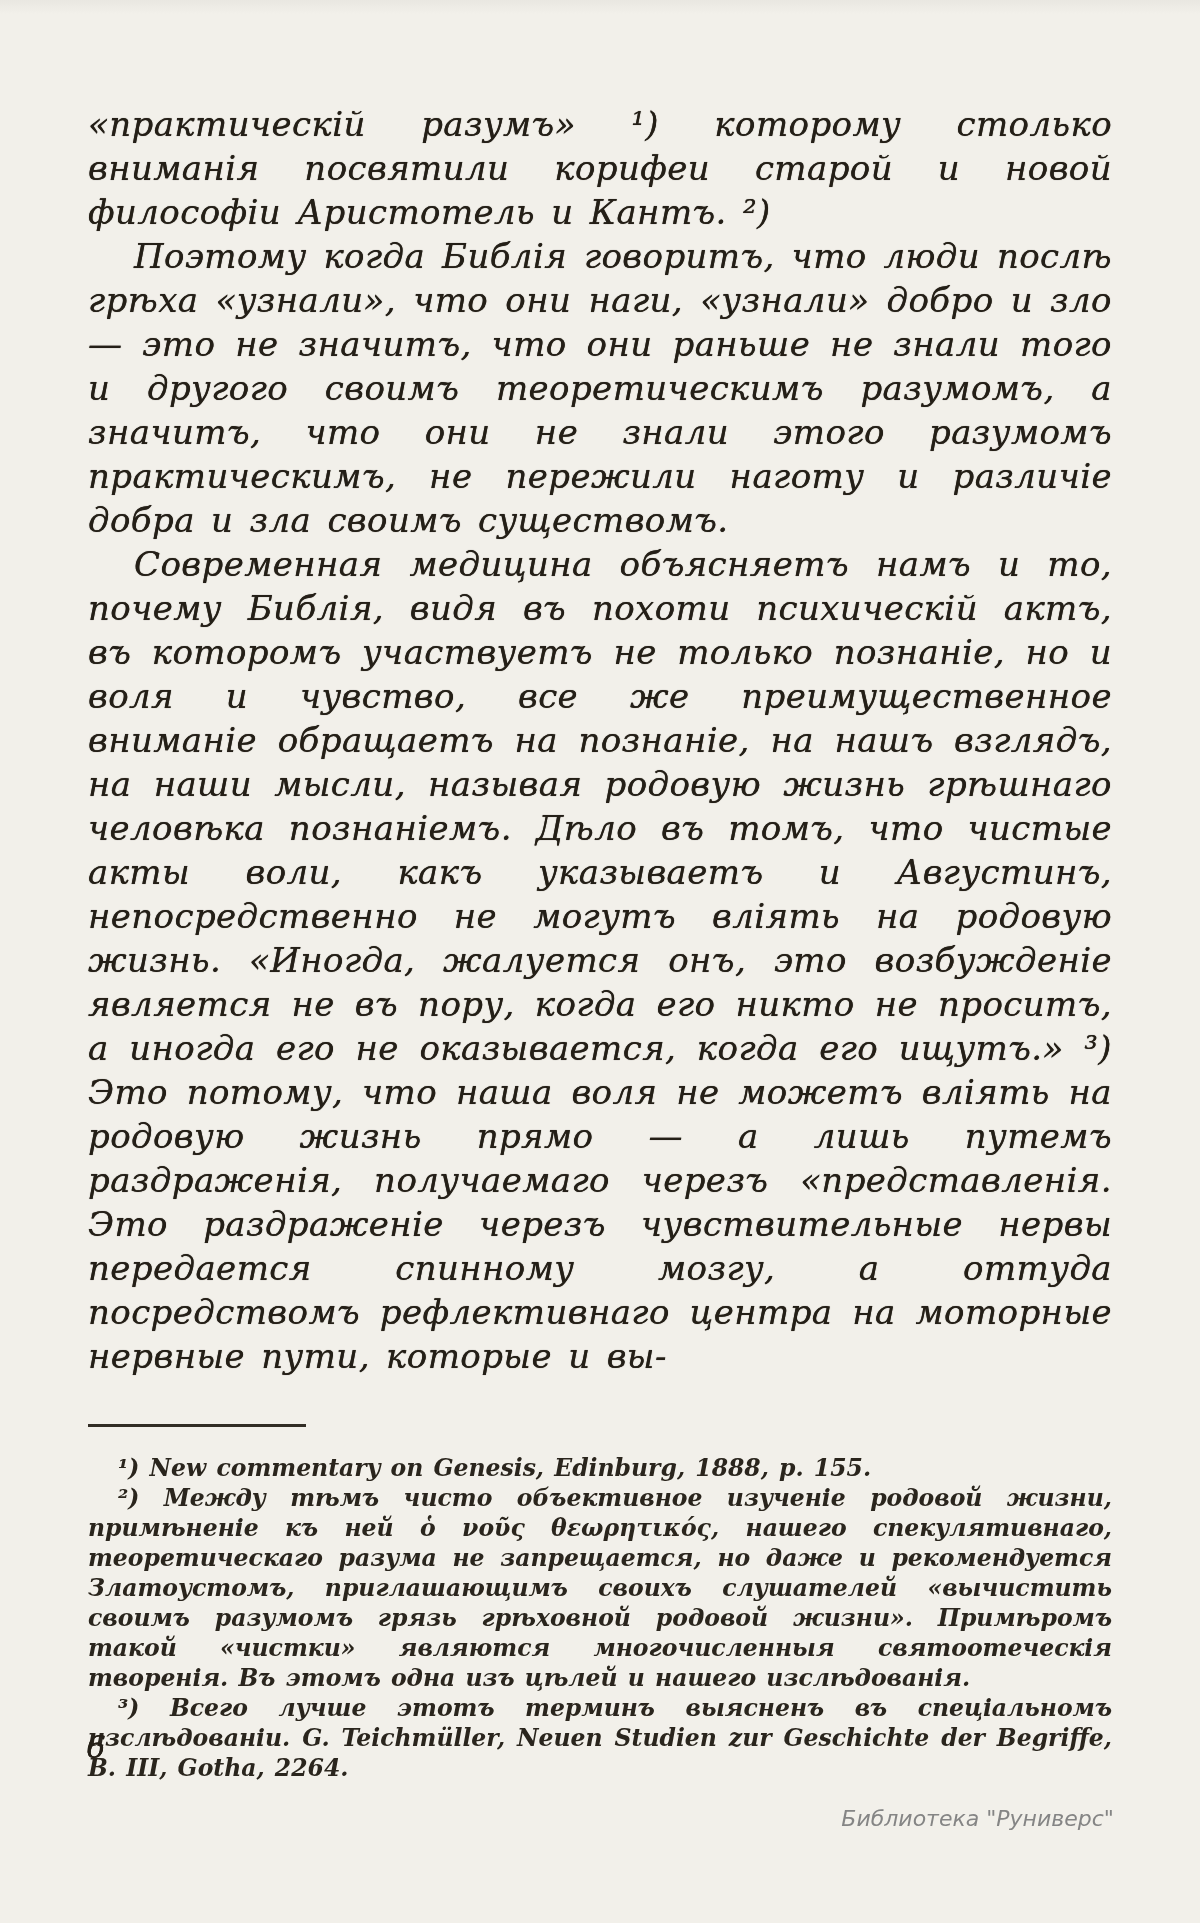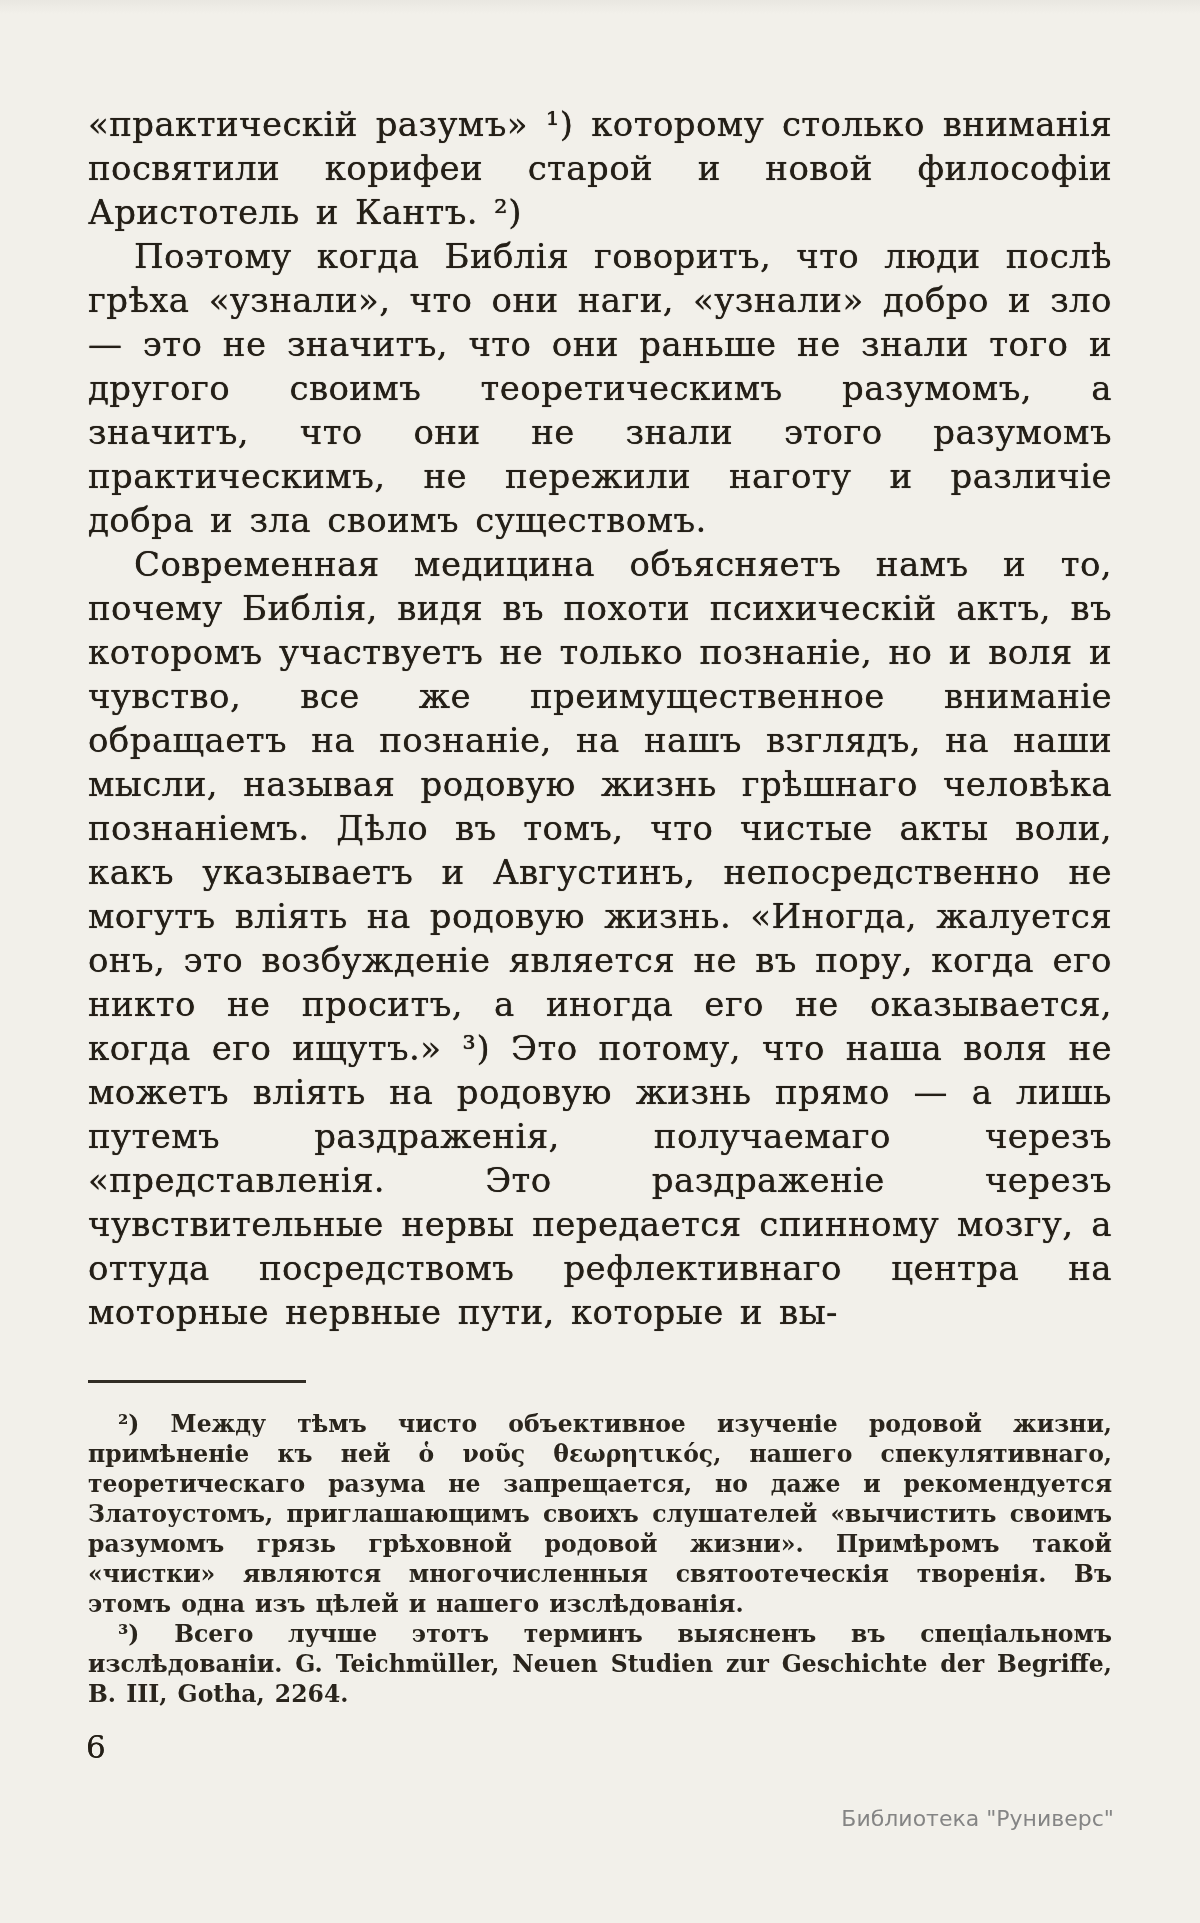--- a/index.html
+++ b/index.html
@@ -11,20 +11,21 @@
     font-family: "DejaVu Serif", "Liberation Serif", serif;
     color: #241f17;
     overflow: hidden;
     position: relative;
   }
   .page {
     position: absolute;
     inset: 0;
     padding: 102px 88px 8px 88px;
     background: linear-gradient(#e9e7e1 0px, #f2f0ea 14px);
+    font-style: italic;
   }
   .text-block .para {
     margin: 0;
     font-size: 34px;
     line-height: 44px;
     text-align: justify;
     word-spacing: 5px;
     letter-spacing: 0.4px;
     text-shadow: 0 0 0.7px currentColor;
   }
@@ -65,18 +66,19 @@
 <body>
 
 <div class="page">
   <div class="text-block">
       <p class="para">«практическій разумъ» ¹) которому столько вниманія посвятили корифеи старой и новой философіи Аристотель и Кантъ. ²)</p>
       <p class="para indent">Поэтому когда Библія говоритъ, что люди послѣ грѣха «узнали», что они наги, «узнали» добро и зло — это не значитъ, что они раньше не знали того и другого своимъ теоретическимъ разумомъ, а значитъ, что они не знали этого разумомъ практическимъ, не пережили наготу и различіе добра и зла своимъ существомъ.</p>
       <p class="para indent">Современная медицина объясняетъ намъ и то, почему Библія, видя въ похоти психическій актъ, въ которомъ участвуетъ не только познаніе, но и воля и чувство, все же преимущественное вниманіе обращаетъ на познаніе, на нашъ взглядъ, на наши мысли, называя родовую жизнь грѣшнаго человѣка познаніемъ. Дѣло въ томъ, что чистые акты воли, какъ указываетъ и Августинъ, непосредственно не могутъ вліять на родовую жизнь. «Иногда, жалуется онъ, это возбужденіе является не въ пору, когда его никто не проситъ, а иногда его не оказывается, когда его ищутъ.» ³) Это потому, что наша воля не можетъ вліять на родовую жизнь прямо — а лишь путемъ раздраженія, получаемаго черезъ «представленія. Это раздраженіе черезъ чувствительные нервы передается спинному мозгу, а оттуда посредствомъ рефлективнаго центра на моторные нервные пути, которые и вы-</p>
     </div>
   <hr class="footnote-rule">
   <div class="footnotes">
+      <p class="footnote">¹) New commentary on Genesis, Edinburg, 1888, p. 155.</p>
       <p class="footnote">²) Между тѣмъ чисто объективное изученіе родовой жизни, примѣненіе къ ней ὁ νοῦς θεωρητικός, нашего спекулятивнаго, теоретическаго разума не запрещается, но даже и рекомендуется Златоустомъ, приглашающимъ своихъ слушателей «вычистить своимъ разумомъ грязь грѣховной родовой жизни». Примѣромъ такой «чистки» являются многочисленныя святоотеческія творенія. Въ этомъ одна изъ цѣлей и нашего изслѣдованія.</p>
       <p class="footnote">³) Всего лучше этотъ терминъ выясненъ въ спеціальномъ изслѣдованіи. G. Teichmüller, Neuen Studien zur Geschichte der Begriffe, B. III, Gotha, 2264.</p>
     </div>
   <div class="page-number">6</div>
   <div class="watermark">Библиотека "Руниверс"</div>
 </div>
 
 </body></html>

